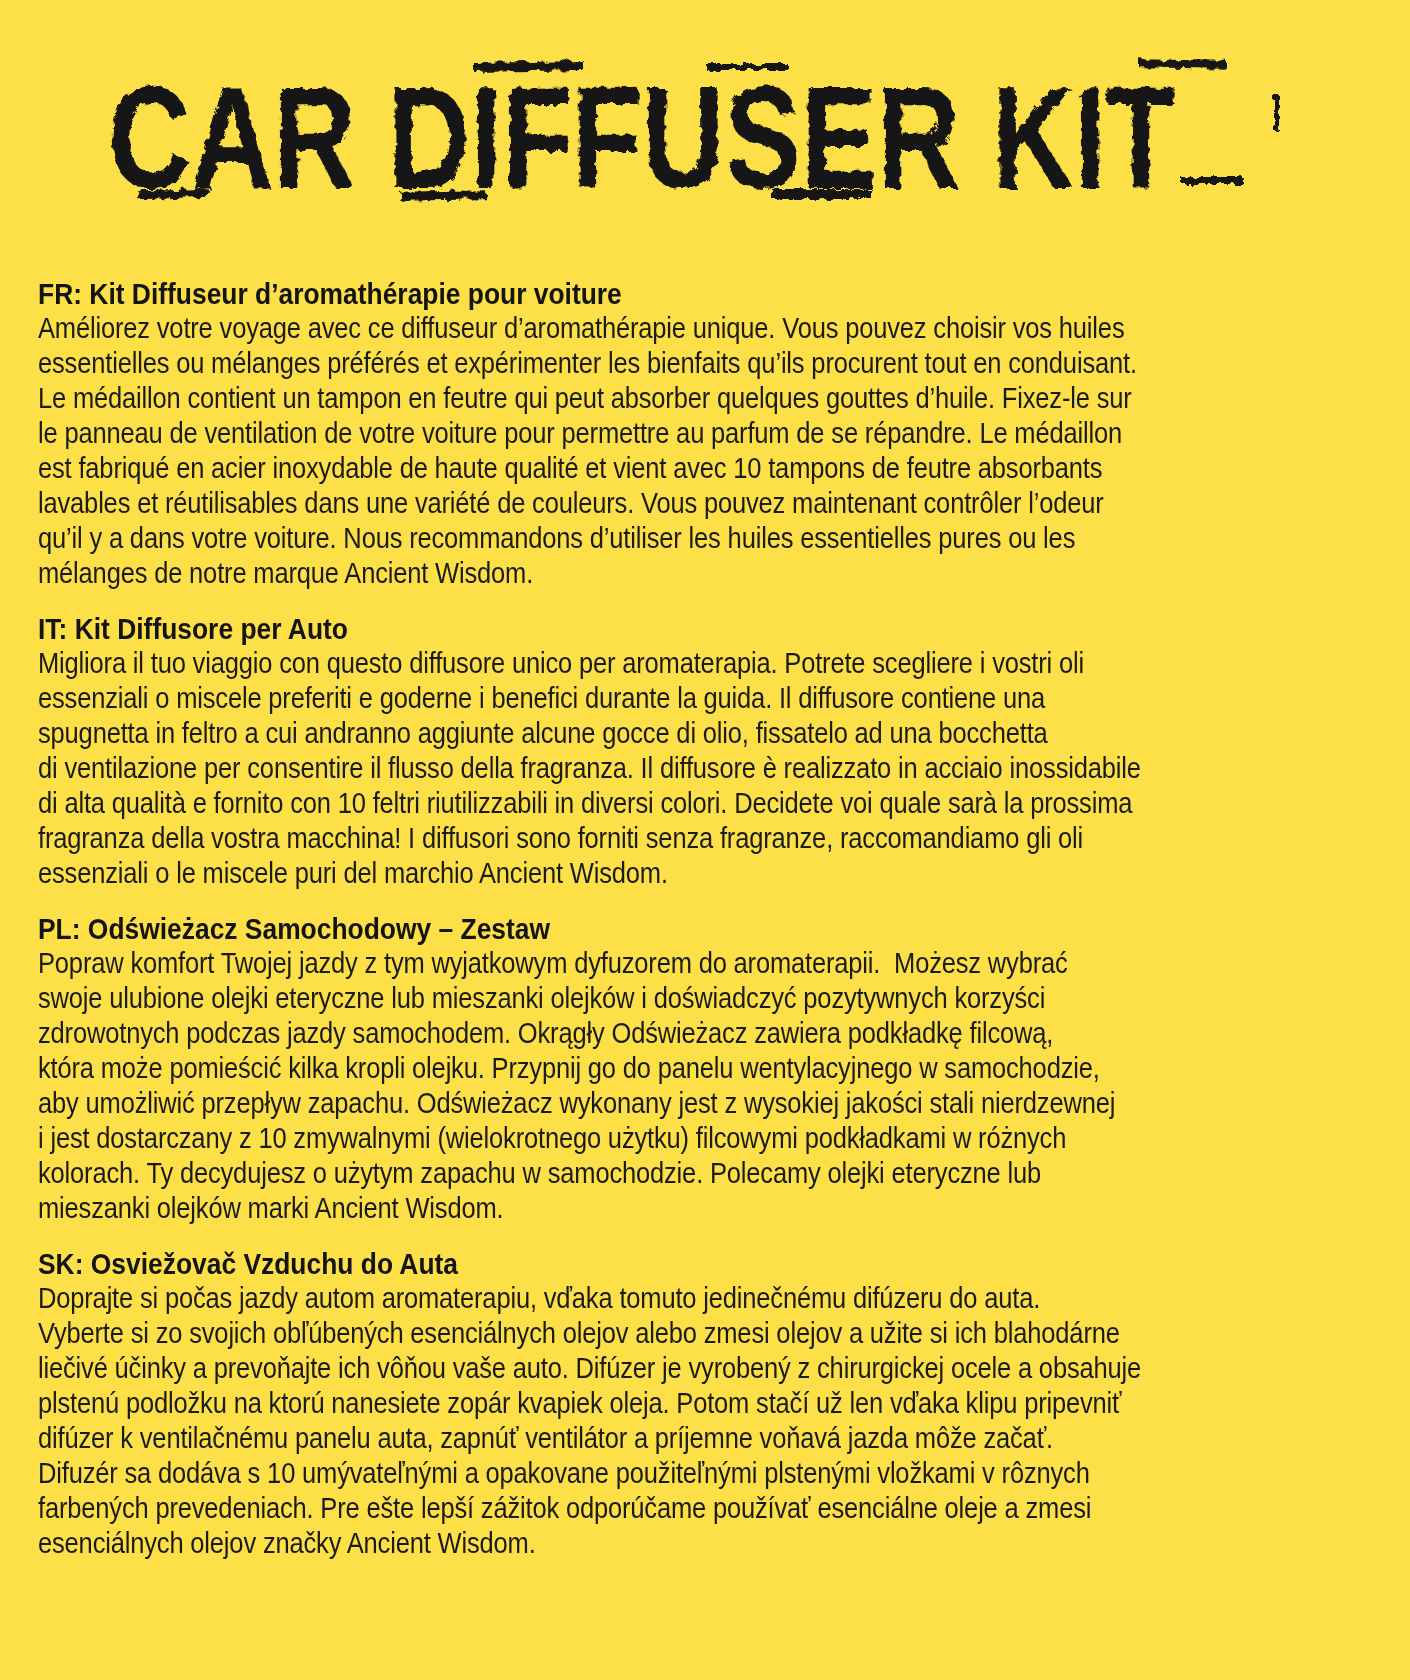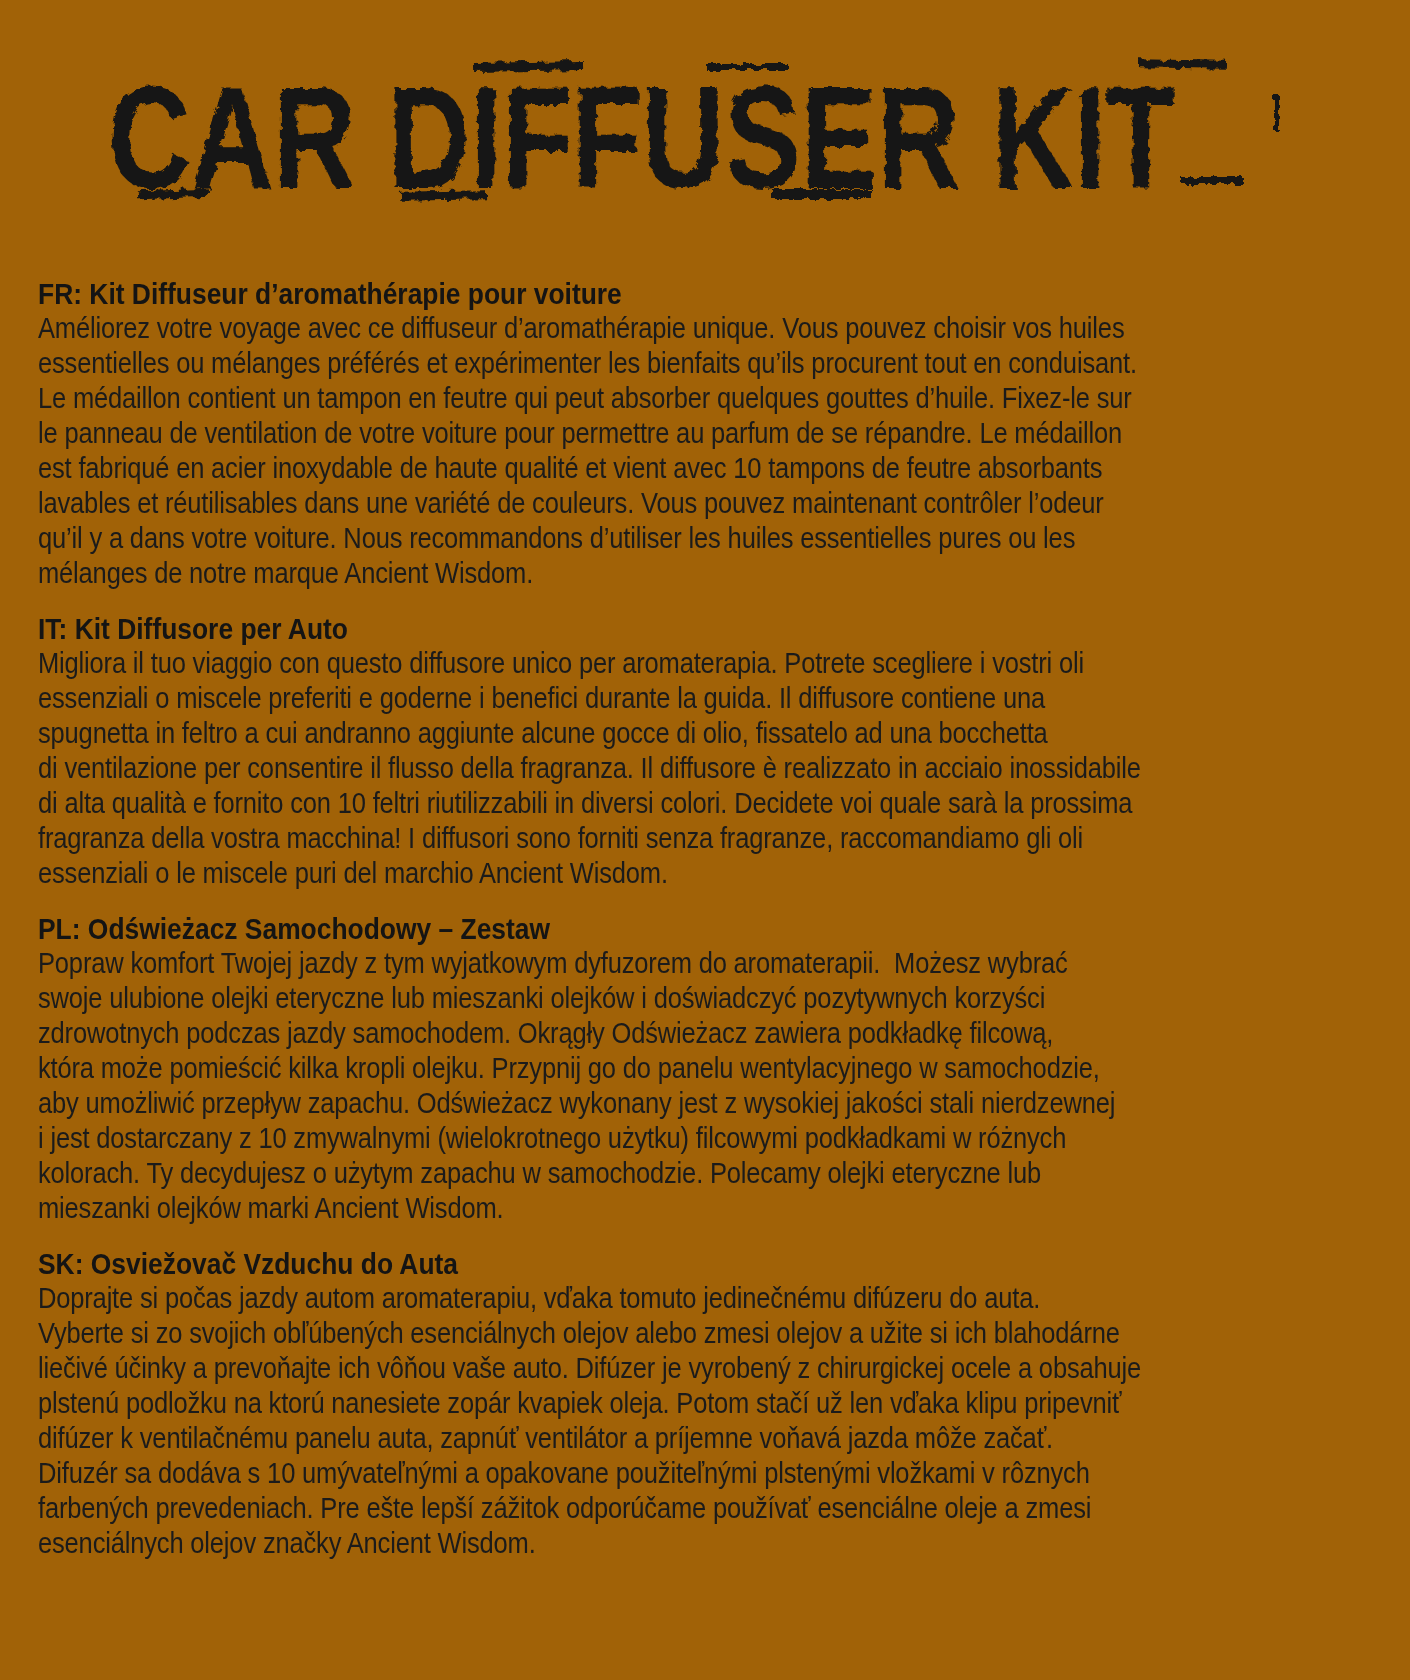--- a/index.html
+++ b/index.html
@@ -1,21 +1,21 @@
 <!DOCTYPE html>
 <html><head>
 <meta charset="utf-8">
 <style>
   * { margin: 0; padding: 0; box-sizing: border-box; }
   html, body { background: #ffffff; }
   .page {
     position: relative;
     width: 1410px;
     height: 1680px;
-    background: #a16207;
+    background: #fde047;
     overflow: hidden;
     font-family: "Liberation Sans", sans-serif;
     color: #141414;
   }
   .title-wrap {
     position: absolute;
     left: 108px;
     top: 48px;
     width: 1190px;
     height: 175px;

